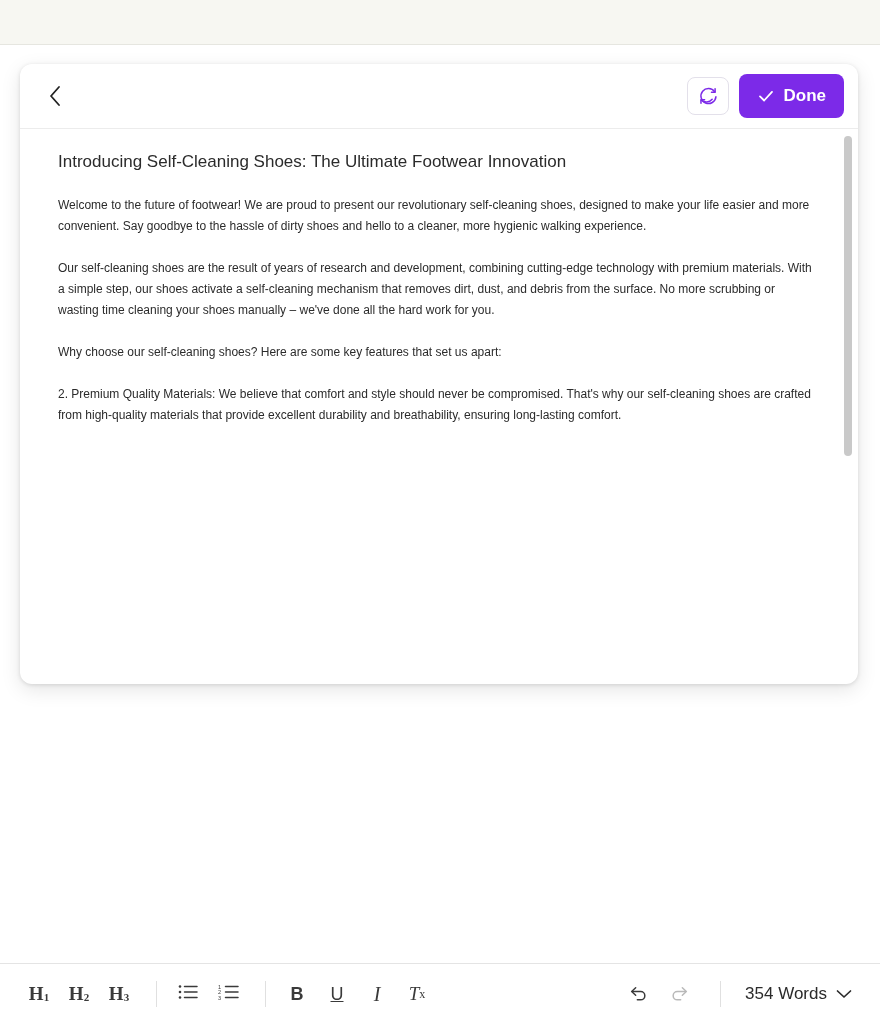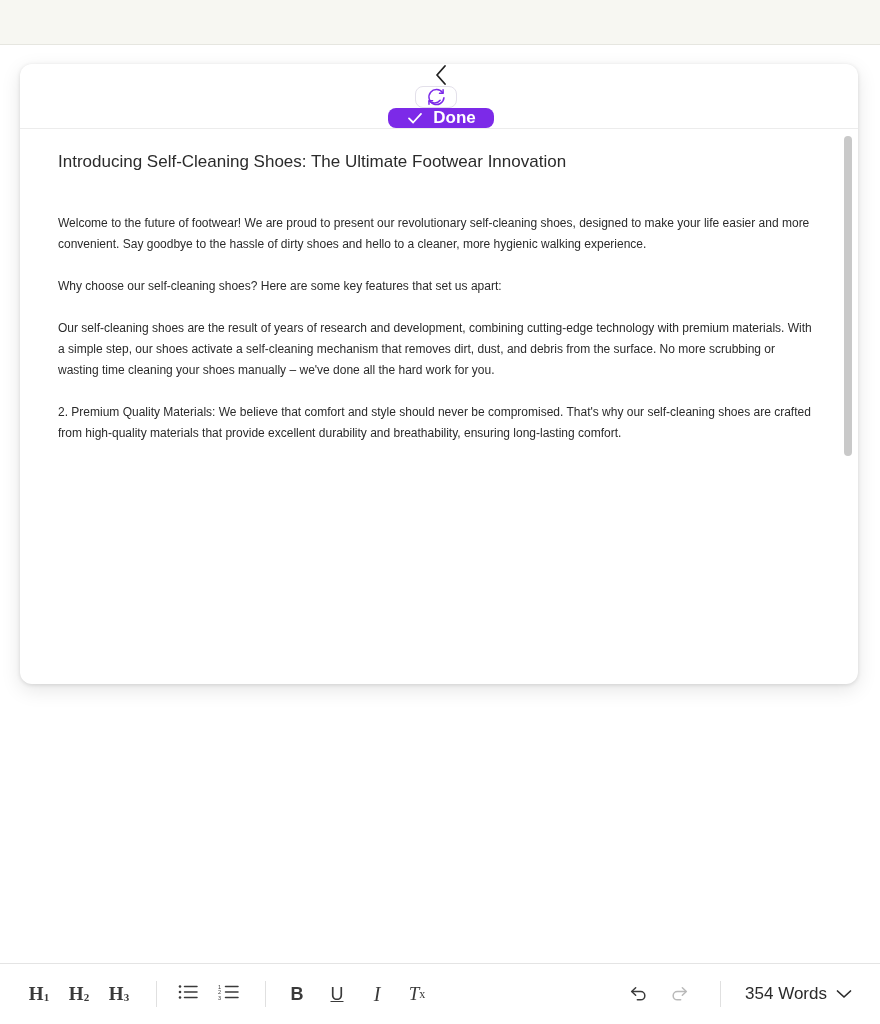--- a/index.html
+++ b/index.html
@@ -33,21 +33,20 @@
     box-shadow: 0 1px 4px rgba(0,0,0,0.12), 0 6px 20px rgba(0,0,0,0.10);
     overflow: hidden;
   }
   .card-header {
     position: relative;
     height: 65px;
     border-bottom: 1px solid #ececec;
     display: flex;
     align-items: center;
     padding: 0 14px 0 18px;
-    flex-direction: column;
   }
   .back-btn {
     width: 34px; height: 34px;
     display: flex; align-items: center; justify-content: center;
     border-radius: 6px;
     cursor: pointer;
     color: #222;
   }
   .back-btn svg { display: block; }
   .header-spacer { flex: 1; }
@@ -79,21 +78,21 @@
   .card-body {
     position: relative;
     height: 554px;
     overflow: hidden;
     padding: 20px 40px 0 38px;
   }
   .doc-title {
     font-size: 17px;
     color: #2b2b2b;
     line-height: 1.5;
-    margin: 0 0 38px 0;
+    margin: 0 0 20px 0;
   }
   .doc-para {
     font-size: 12px;
     color: #2b2b2b;
     line-height: 1.76;
     margin: 0 0 21px 0;
     max-width: 772px;
   }
   
   .scroll-track {
@@ -205,22 +204,22 @@
             <path d="M4 12.5 L9.5 18 L20 6.5" stroke="#ffffff" stroke-width="2.4" fill="none" stroke-linecap="round" stroke-linejoin="round"></path>
           </svg>
         </span>
         <span>Done</span>
       </button>
     </div>
 
     <div class="card-body">
       <p class="doc-title">Introducing Self-Cleaning Shoes: The Ultimate Footwear Innovation</p>
       <p class="doc-para">Welcome to the future of footwear! We are proud to present our revolutionary self-cleaning shoes, designed to make your life easier and more convenient. Say goodbye to the hassle of dirty shoes and hello to a cleaner, more hygienic walking experience.</p>
+      <p class="doc-para">Our self-cleaning shoes are the result of years of research and development, combining cutting-edge technology with premium materials. With a simple step, our shoes activate a self-cleaning mechanism that removes dirt, dust, and debris from the surface. No more scrubbing or wasting time cleaning your shoes manually – we've done all the hard work for you.</p>
       <p class="doc-para">Why choose our self-cleaning shoes? Here are some key features that set us apart:</p>
-      <p class="doc-para">Our self-cleaning shoes are the result of years of research and development, combining cutting-edge technology with premium materials. With a simple step, our shoes activate a self-cleaning mechanism that removes dirt, dust, and debris from the surface. No more scrubbing or wasting time cleaning your shoes manually – we've done all the hard work for you.</p>
       <p class="doc-para">2. Premium Quality Materials: We believe that comfort and style should never be compromised. That's why our self-cleaning shoes are crafted from high-quality materials that provide excellent durability and breathability, ensuring long-lasting comfort.</p>
 
     </div>
 
     <div class="scroll-track"></div>
     <div class="scroll-thumb"></div>
   </div>
 
   <div class="toolbar">
     <div class="tool heading">

